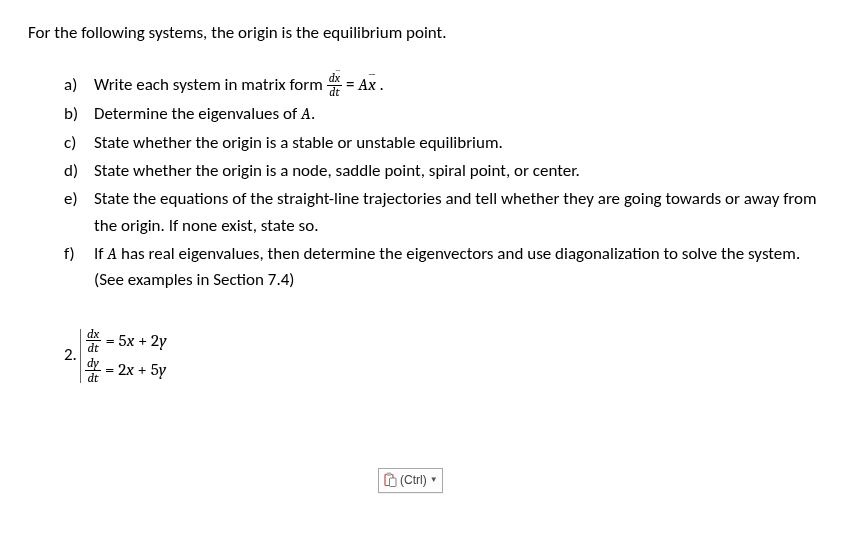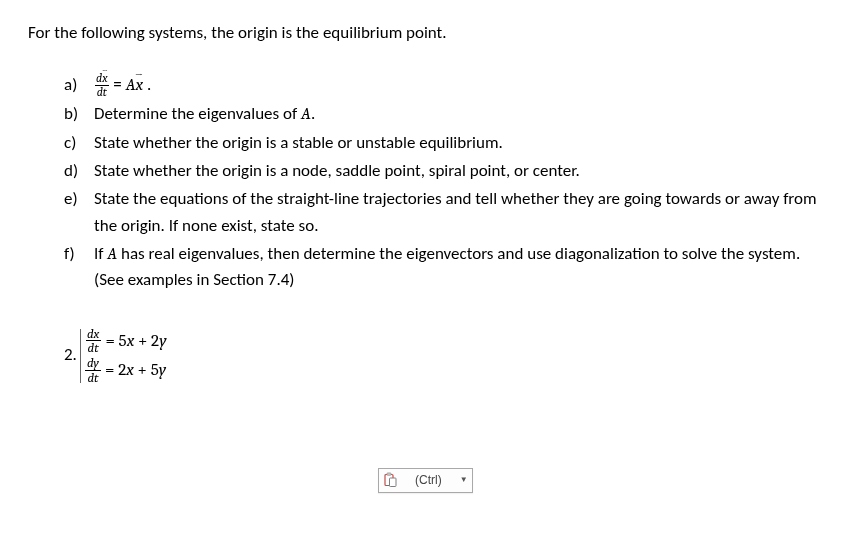--- a/index.html
+++ b/index.html
@@ -107,21 +107,21 @@
       transform: translateX(-50%) scaleX(0.8) scaleY(0.7);
       font-size: 0.78em;
       font-style: normal;
     }
     .paste-tag {
       position: absolute;
       left: 378px;
       top: 468px;
       display: inline-flex;
       align-items: center;
-      gap: 17px;
+      gap: 2px;
       border: 1px solid #a9a9a9;
       background: #fdfdfd;
       padding: 2px 4px 2px 3px;
       font-family: 'Segoe UI', Arial, sans-serif;
       font-size: 12px;
       color: #444;
       box-shadow: 0 1px 1px rgba(0,0,0,0.05);
       justify-content: space-between;
     }
     .paste-icon {
@@ -140,21 +140,21 @@
 </head>
 <body>
 
 <div class="intro">For the following systems, the origin is the equilibrium point.</div>
 
 <div class="parts">
 
   <div class="part">
     <div class="part-label">a)</div>
     <div class="part-text">
-      <span class="inline-frac">
+      <span>Write each system in matrix form </span><span class="inline-frac">
           <span class="num"><span class="mathit">d</span><span class="mathit vec">x</span></span>
           <span class="den"><span class="mathit">dt</span></span>
         </span><span> = </span><span class="mathit">A</span><span class="mathit vec">x</span><span> .</span>
     </div>
   </div>
 
   <div class="part">
     <div class="part-label">b)</div>
     <div class="part-text">
       Determine the eigenvalues of <span class="mathit">A</span>.

